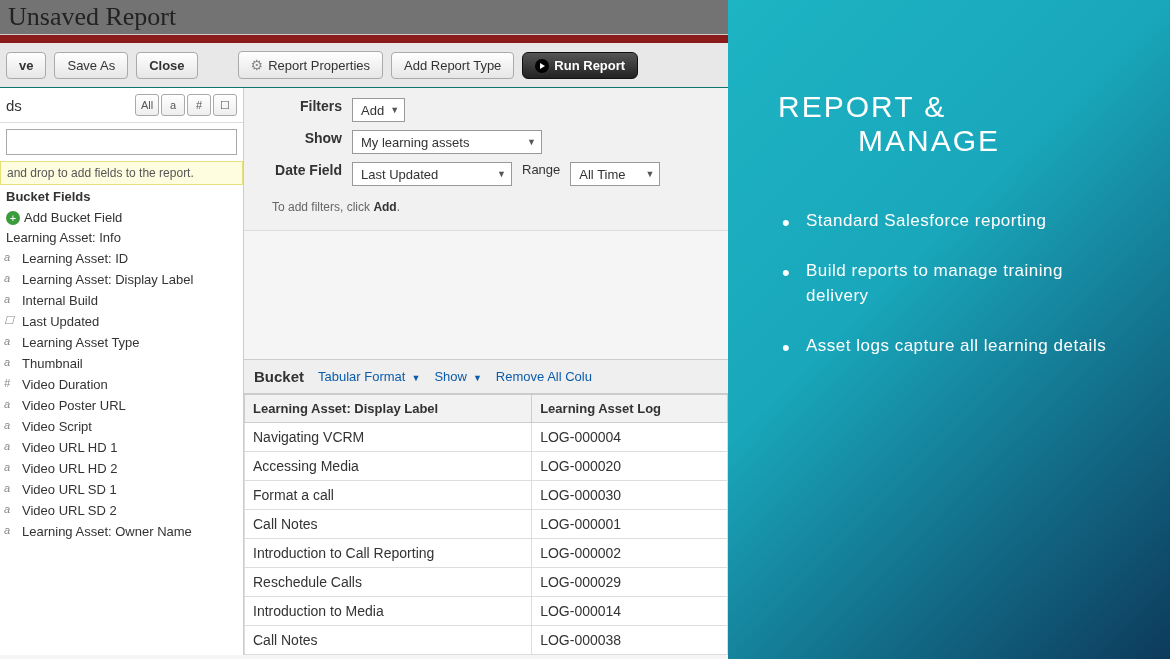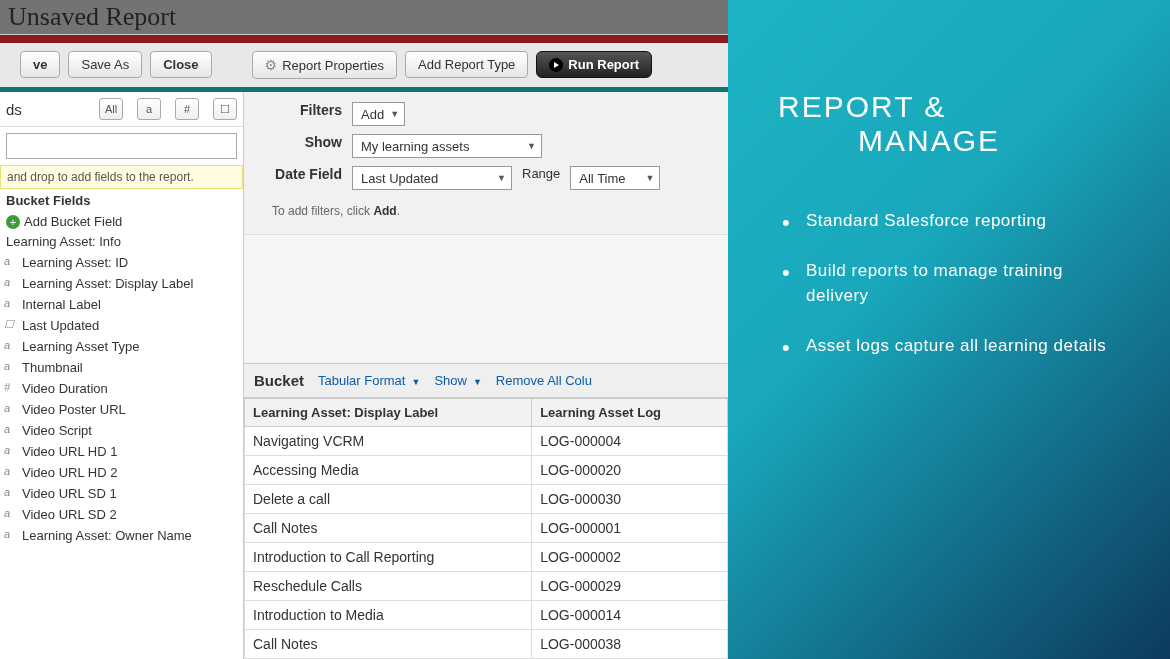--- a/index.html
+++ b/index.html
@@ -7,33 +7,33 @@
 .app-left { width: 728px; height: 659px; background: #f5f5f5; position: relative; overflow: hidden; }
 .app-right { width: 442px; height: 659px; background: linear-gradient(135deg, #1db4c4 0%, #19a7bb 40%, #0d3a5c 100%); color: #fff; padding: 90px 40px 40px 50px; font-family: "Century Gothic", Arial, sans-serif; }
 .slide-title { font-size: 30px; letter-spacing: 2px; font-weight: 400; margin-bottom: 50px; }
 .slide-title .line2 { display: block; padding-left: 80px; }
 .slide-bullets { list-style: none; }
 .slide-bullets li { position: relative; padding-left: 28px; margin-bottom: 24px; font-size: 17px; line-height: 1.5; letter-spacing: 0.5px; }
 .slide-bullets li::before { content: "•"; position: absolute; left: 4px; top: -2px; font-size: 22px; color: #fff; }
 
 .page-title { font-family: Georgia, serif; font-size: 26px; color: #222; background: #737373; padding: 2px 8px; border-bottom: 1px solid #ccc; }
 .redbar { height: 8px; background: #8b1a1a; }
-.toolbar { background: #e8e8e8; padding: 8px 20px; display: flex; gap: 8px; align-items: flex-start; border-bottom: 5px solid #0f766e; }
+.toolbar { background: #e8e8e8; padding: 8px 6px; display: flex; gap: 8px; align-items: flex-end; border-bottom: 1px solid #0f766e; }
 .btn { background: linear-gradient(#fff,#e6e6e6); border: 1px solid #aaa; border-radius: 4px; padding: 5px 12px; font-size: 13px; color: #333; cursor: pointer; display: inline-flex; align-items: center; gap: 5px; }
 .btn.bold { font-weight: bold; }
 .btn.dark { background: linear-gradient(#555,#222); color: #fff; border-color: #111; border-radius: 6px; }
 .play-circle { display:inline-flex; width:14px; height:14px; background:#000; border-radius:50%; align-items:center; justify-content:center; }
 .play-circle::after { content:""; border-left:5px solid #fff; border-top:3px solid transparent; border-bottom:3px solid transparent; margin-left:1px; }
 .gear { color:#888; font-size:14px; }
 
 .columns { display: flex; height: calc(100% - 92px); }
 .sidebar { width: 244px; background: #fff; border-right: 1px solid #ccc; display:flex; flex-direction:column; }
 .sidebar-head { display:flex; align-items:center; justify-content:space-between; padding:6px 6px; border-bottom:1px solid #ddd; }
 .sidebar-head-title { font-weight:normal; font-size:15px; color:#333; }
-.mini-btns { display:flex; gap:14px; }
+.mini-btns { display:flex; gap:2px; }
 .mini-btn { border:1px solid #aaa; background:linear-gradient(#fff,#eee); width:24px; height:22px; font-size:11px; display:flex; align-items:center; justify-content:center; border-radius:3px; color:#555; cursor:pointer; }
 .quickfind { margin:6px; }
 .quickfind input { width:100%; height:26px; border:1px solid #aaa; padding:2px 6px; font-size:13px; }
 .drag-hint { background:#fffde0; border:1px solid #e6e07a; padding:4px 6px; font-size:12px; color:#555; }
 .field-section-title { font-weight:bold; padding:4px 6px; font-size:13px; }
 .field-list { list-style:none; }
 .field-list li { padding:3px 6px 3px 22px; font-size:13px; color:#333; position:relative; cursor:grab; }
 .field-list li .ficon { position:absolute; left:4px; top:3px; font-size:11px; color:#888; font-style:italic; }
 .field-group { font-weight:normal; padding:3px 6px; font-size:13px; }
 .add-bucket { display:flex; align-items:center; gap:4px; padding:2px 6px; }
@@ -96,21 +96,21 @@
       <div class="drag-hint">and drop to add fields to the report.</div>
       <div class="field-section-title">Bucket Fields</div>
       <div class="add-bucket">
         <span class="plus">+</span>
         <span>Add Bucket Field</span>
       </div>
       <div class="field-group">Learning Asset: Info</div>
       <ul class="field-list" id="field-list">
           <li><span class="ficon">a</span><span>Learning Asset: ID</span></li>
           <li><span class="ficon">a</span><span>Learning Asset: Display Label</span></li>
-          <li><span class="ficon">a</span><span>Internal Label</span></li>
+          <li><span class="ficon">a</span><span>Internal Build</span></li>
           <li><span class="ficon">☐</span><span>Last Updated</span></li>
           <li><span class="ficon">a</span><span>Learning Asset Type</span></li>
           <li><span class="ficon">a</span><span>Thumbnail</span></li>
           <li><span class="ficon">#</span><span>Video Duration</span></li>
           <li><span class="ficon">a</span><span>Video Poster URL</span></li>
           <li><span class="ficon">a</span><span>Video Script</span></li>
           <li><span class="ficon">a</span><span>Video URL HD 1</span></li>
           <li><span class="ficon">a</span><span>Video URL HD 2</span></li>
           <li><span class="ficon">a</span><span>Video URL SD 1</span></li>
           <li><span class="ficon">a</span><span>Video URL SD 2</span></li>
@@ -164,21 +164,21 @@
         <tbody id="grid-body">
             <tr>
               <td>Navigating VCRM</td>
               <td>LOG-000004</td>
             </tr>
             <tr>
               <td>Accessing Media</td>
               <td>LOG-000020</td>
             </tr>
             <tr>
-              <td>Delete a call</td>
+              <td>Format a call</td>
               <td>LOG-000030</td>
             </tr>
             <tr>
               <td>Call Notes</td>
               <td>LOG-000001</td>
             </tr>
             <tr>
               <td>Introduction to Call Reporting</td>
               <td>LOG-000002</td>
             </tr>

